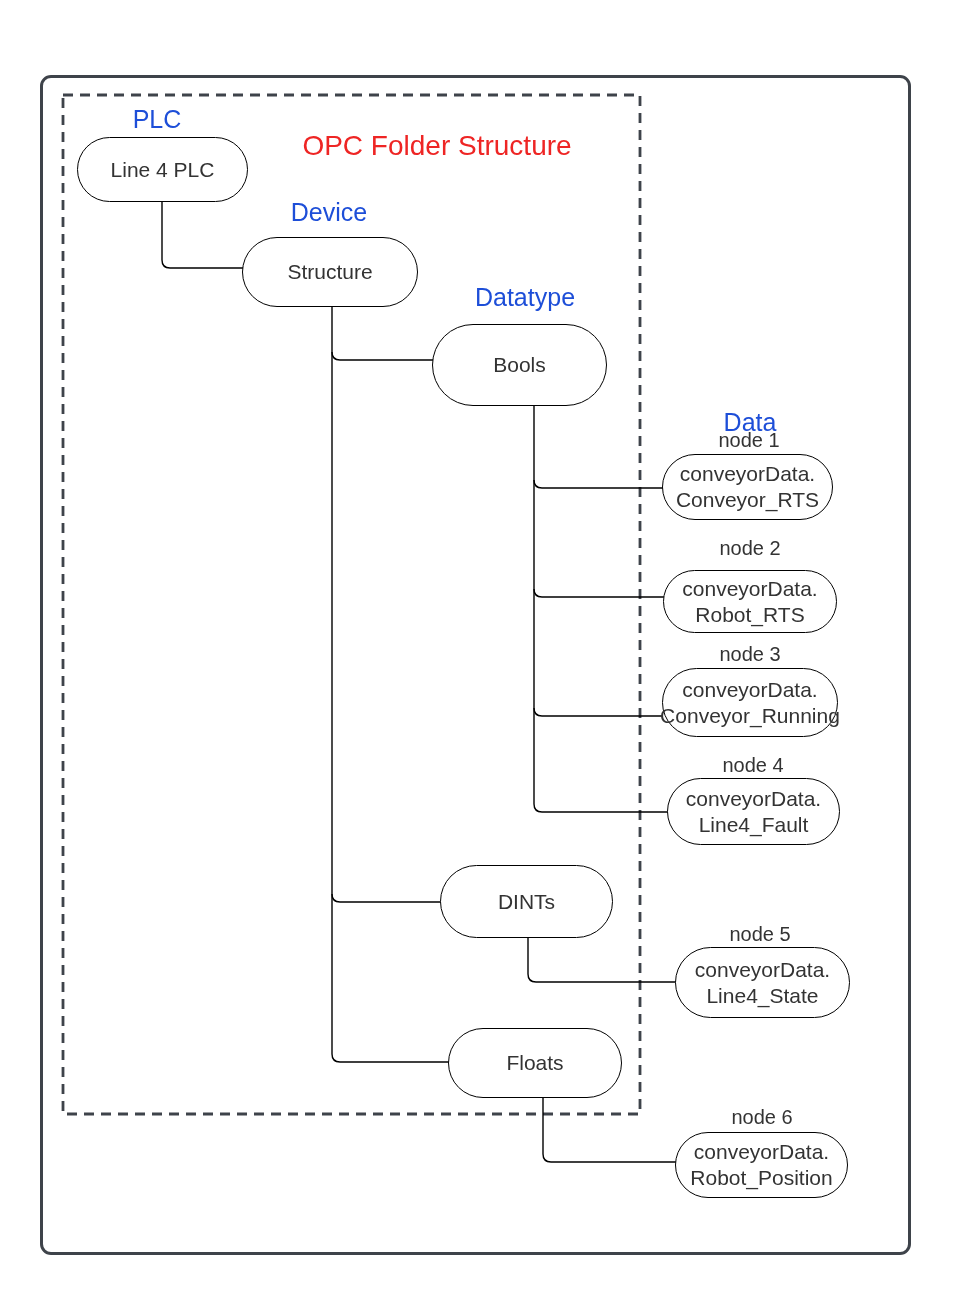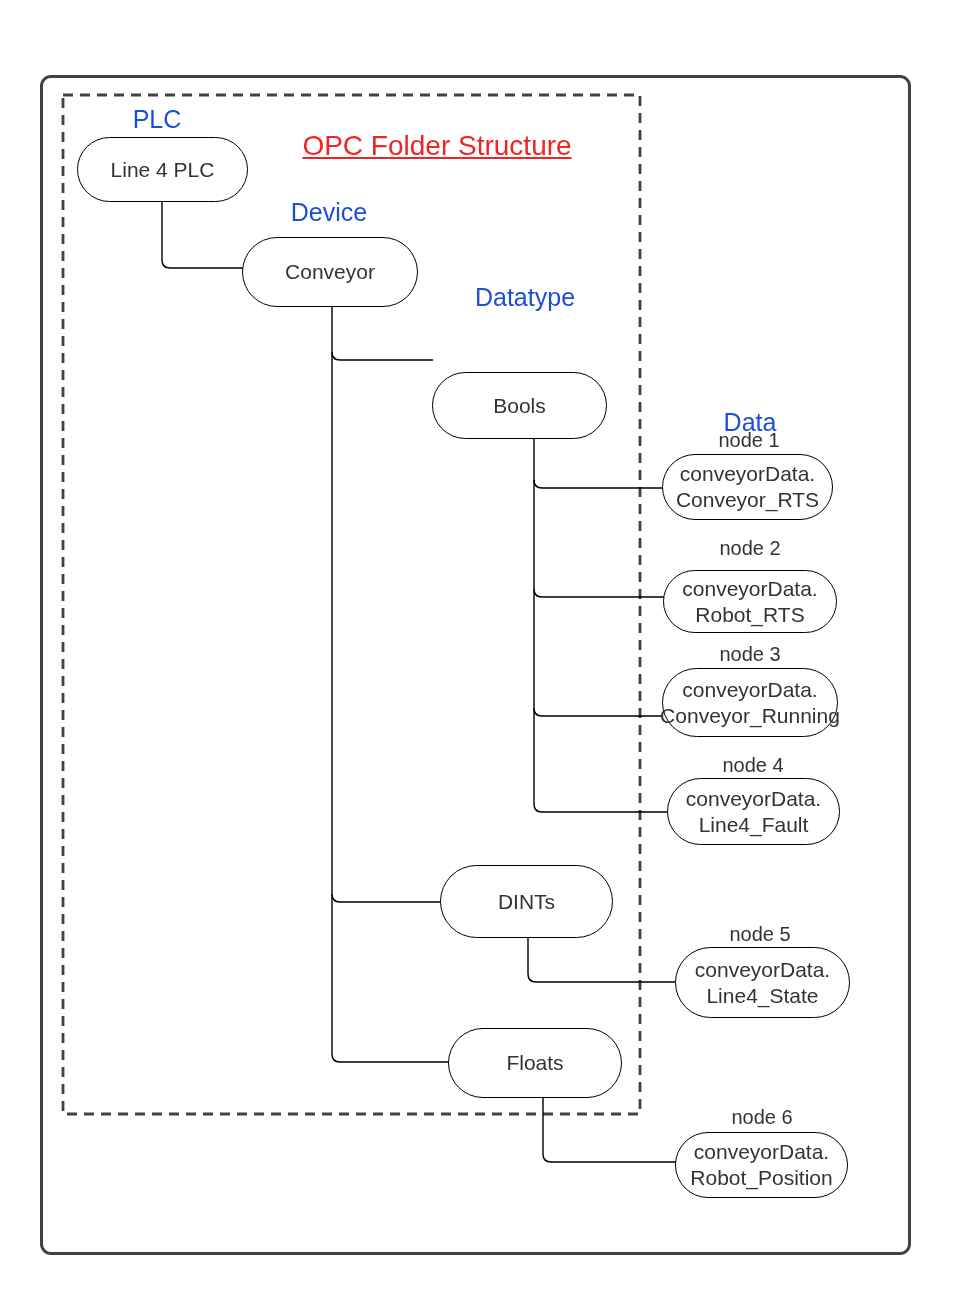--- a/index.html
+++ b/index.html
@@ -48,21 +48,20 @@
     white-space: nowrap;
   }
   .annotation {
     position: absolute;
     left: 437px;
     top: 146px;
     transform: translate(-50%, -50%);
     font-size: 28px;
     color: #ee2524;
     white-space: nowrap;
-    text-decoration: underline;
   }
   .stadium {
     position: absolute;
     box-sizing: border-box;
     background: #ffffff;
     border: 1.4px solid #000000;
     border-radius: 999px;
     display: flex;
     flex-direction: column;
     align-items: center;
@@ -126,23 +125,23 @@
   <div class="hdr" style="left:329px; top:212px;">Device</div>
   <div class="hdr" style="left:525px; top:297px;">Datatype</div>
   <div class="hdr" style="left:750px; top:422px;">Data</div>
 
   <div class="annotation">OPC Folder Structure</div>
 
   <div class="stadium" style="left:77px; top:137px; width:171px; height:65px;">
     <span class="one-line">Line 4 PLC</span>
   </div>
   <div class="stadium" style="left:242px; top:237px; width:176px; height:70px;">
-    <span class="one-line">Conveyor</span>
+    <span class="one-line">Structure</span>
   </div>
-  <div class="stadium" style="left:432px; top:324px; width:175px; height:67px;margin-top:48px;">
+  <div class="stadium" style="left:432px; top:324px; width:175px; height:82px;">
     <span class="one-line">Bools</span>
   </div>
   <div class="stadium" style="left:440px; top:865px; width:173px; height:73px;">
     <span class="one-line">DINTs</span>
   </div>
   <div class="stadium" style="left:448px; top:1028px; width:174px; height:70px;">
     <span class="one-line">Floats</span>
   </div>
 
   <div class="node-label" style="left:749px; top:440px;">node 1</div>

